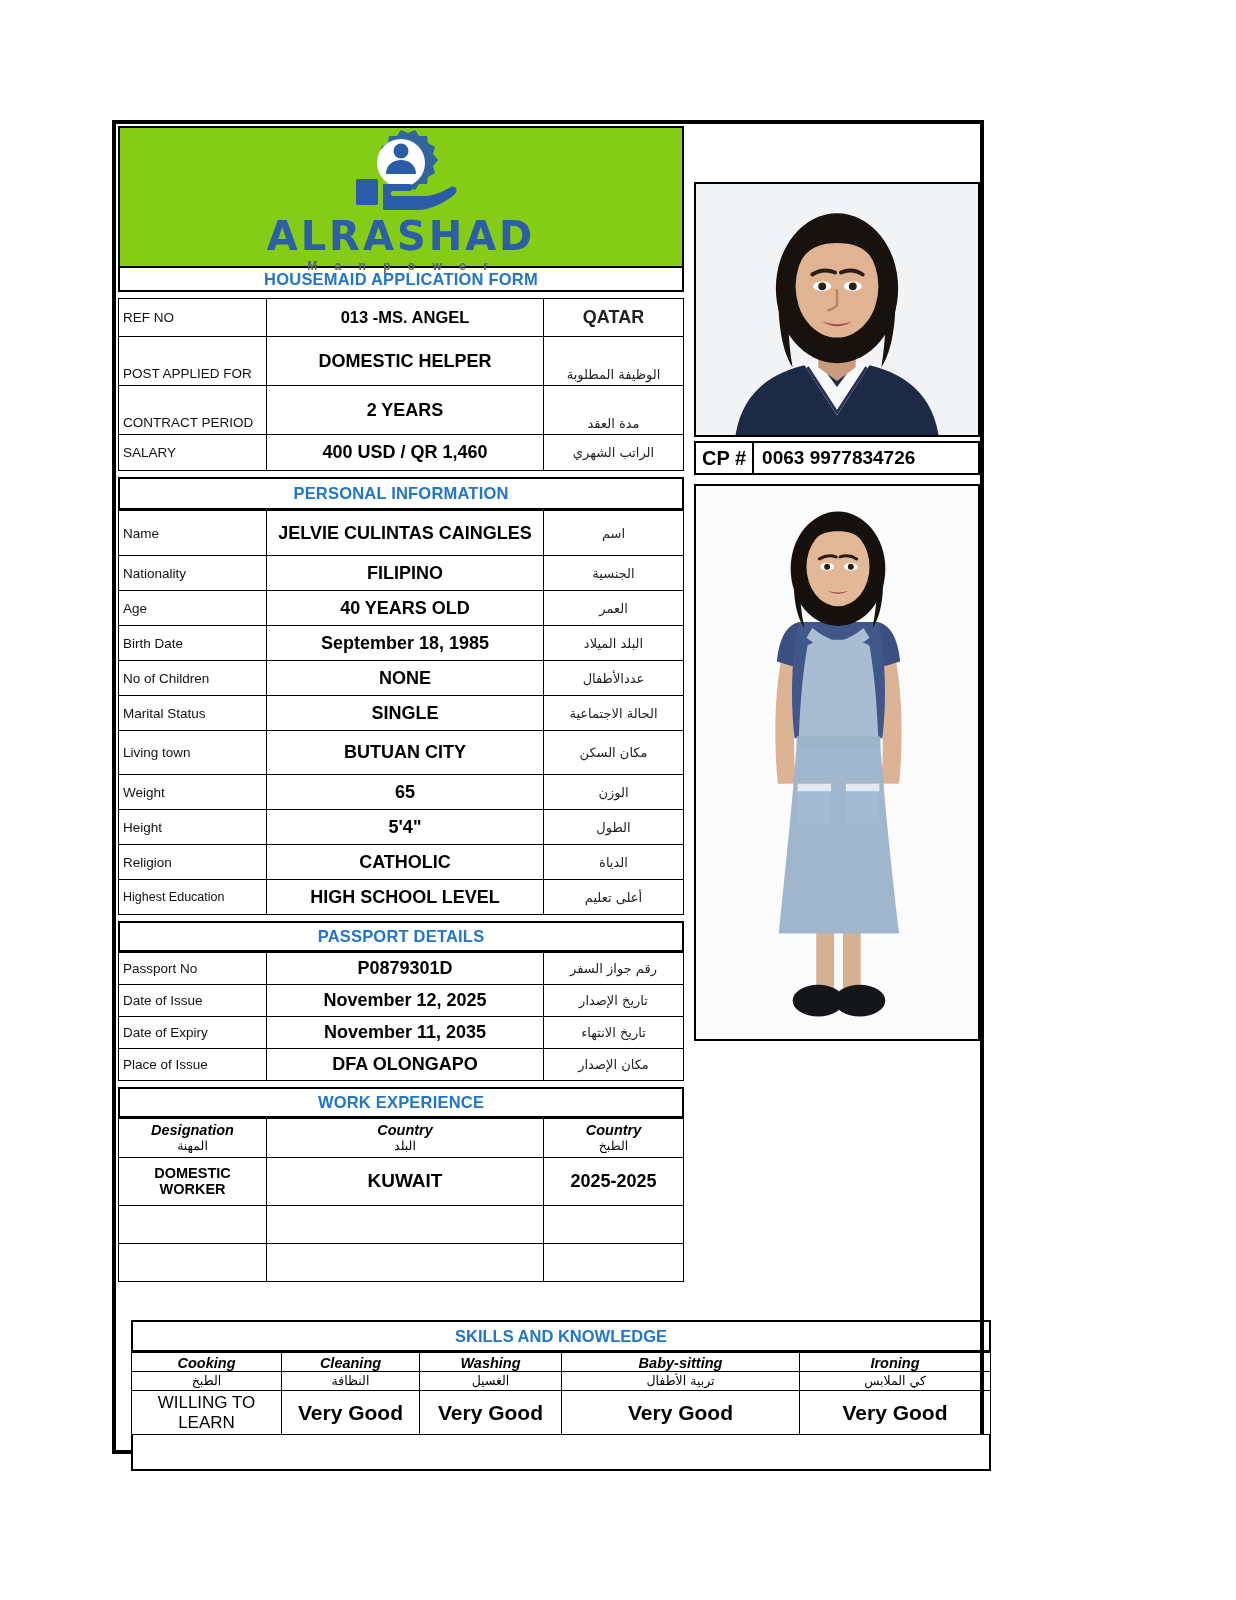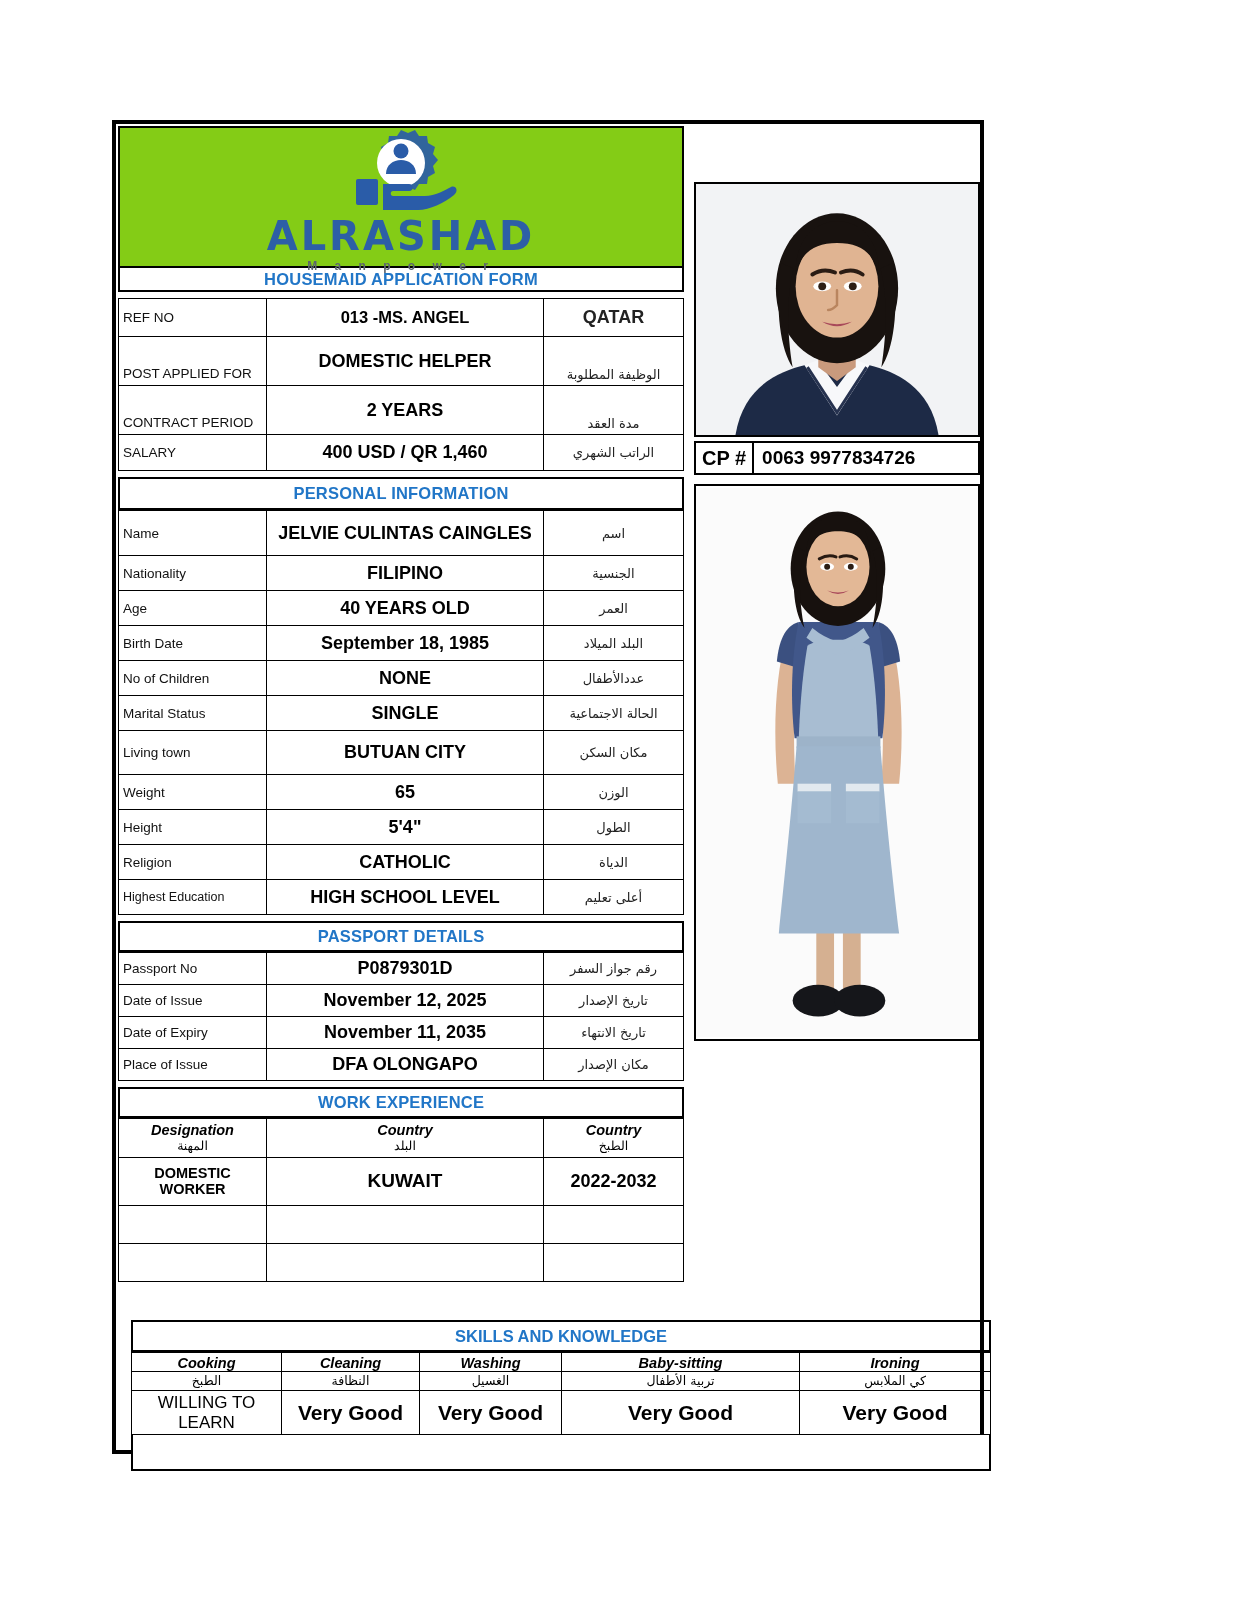--- a/index.html
+++ b/index.html
@@ -367,21 +367,21 @@
           <span class="ar">البلد</span>
         </td>
         <td style="width:140px">
           <span>Country</span>
           <span class="ar">الطبخ</span>
         </td>
       </tr>
       <tr class="we-row">
         <td class="we-desig">DOMESTIC WORKER</td>
         <td class="we-country">KUWAIT</td>
-        <td class="we-period">2022-2032</td>
+        <td class="we-period">2025-2025</td>
       </tr>
       <tr class="we-empty">
         <td></td>
         <td></td>
         <td></td>
       </tr>
       <tr class="we-empty">
         <td></td>
         <td></td>
         <td></td>

